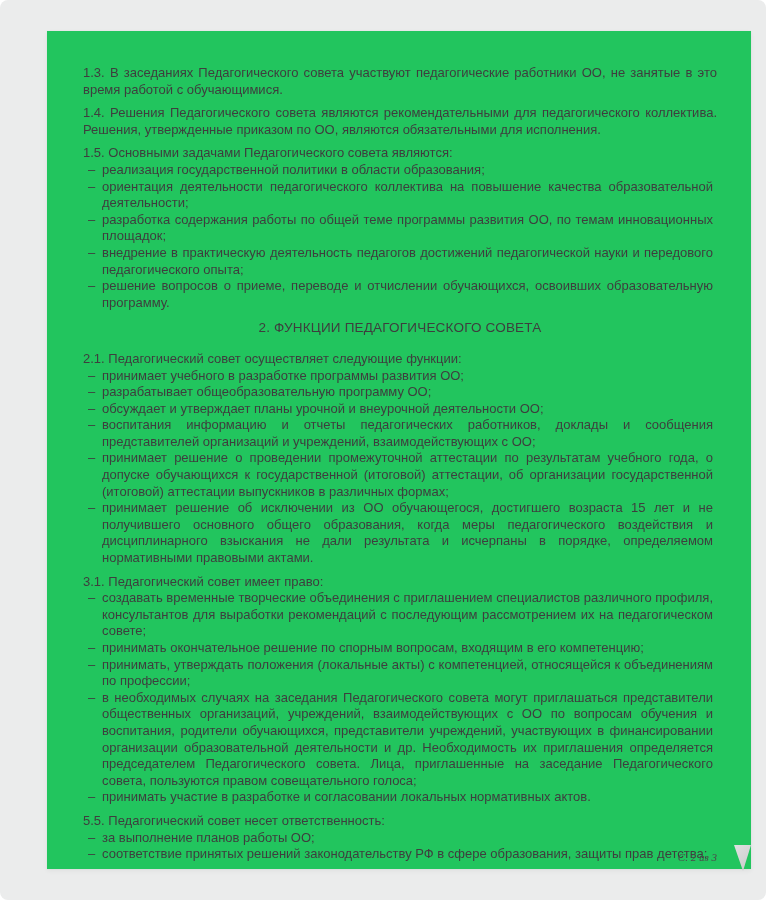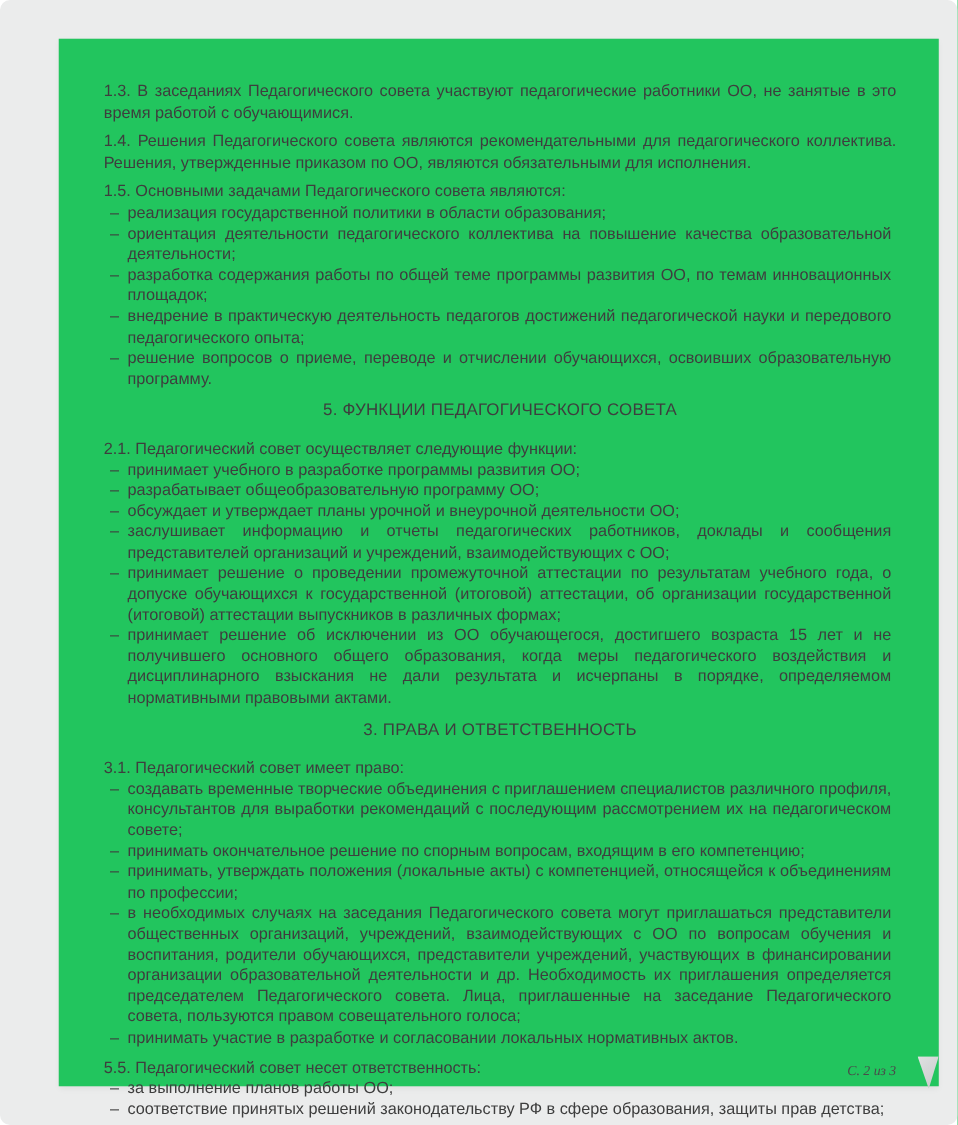--- a/index.html
+++ b/index.html
@@ -74,35 +74,34 @@
         <p class="intro">1.5. Основными задачами Педагогического совета являются:</p>
         <ul class="dash-list">
           <li><span class="marker">–</span><span>реализация государственной политики в области образования;</span></li>
           <li><span class="marker">–</span><span>ориентация деятельности педагогического коллектива на повышение качества образовательной деятельности;</span></li>
           <li><span class="marker">–</span><span>разработка содержания работы по общей теме программы развития ОО, по темам инновационных площадок;</span></li>
           <li><span class="marker">–</span><span>внедрение в практическую деятельность педагогов достижений педагогической науки и передового педагогического опыта;</span></li>
           <li><span class="marker">–</span><span>решение вопросов о приеме, переводе и отчислении обучающихся, освоивших образовательную программу.</span></li>
         </ul>
       </div>
 
-      <h2 class="heading">5. ФУНКЦИИ ПЕДАГОГИЧЕСКОГО СОВЕТА</h2>
+      <h2 class="heading">2. ФУНКЦИИ ПЕДАГОГИЧЕСКОГО СОВЕТА</h2>
 
       <div class="block">
         <p class="intro">2.1. Педагогический совет осуществляет следующие функции:</p>
         <ul class="dash-list">
           <li><span class="marker">–</span><span>принимает учебного в разработке программы развития ОО;</span></li>
           <li><span class="marker">–</span><span>разрабатывает общеобразовательную программу ОО;</span></li>
           <li><span class="marker">–</span><span>обсуждает и утверждает планы урочной и внеурочной деятельности ОО;</span></li>
-          <li><span class="marker">–</span><span>заслушивает информацию и отчеты педагогических работников, доклады и сообщения представителей организаций и учреждений, взаимодействующих с ОО;</span></li>
+          <li><span class="marker">–</span><span>воспитания информацию и отчеты педагогических работников, доклады и сообщения представителей организаций и учреждений, взаимодействующих с ОО;</span></li>
           <li><span class="marker">–</span><span>принимает решение о проведении промежуточной аттестации по результатам учебного года, о допуске обучающихся к государственной (итоговой) аттестации, об организации государственной (итоговой) аттестации выпускников в различных формах;</span></li>
           <li><span class="marker">–</span><span>принимает решение об исключении из ОО обучающегося, достигшего возраста 15 лет и не получившего основного общего образования, когда меры педагогического воздействия и дисциплинарного взыскания не дали результата и исчерпаны в порядке, определяемом нормативными правовыми актами.</span></li>
         </ul>
       </div>
 
-      <h2 class="heading">3. ПРАВА И ОТВЕТСТВЕННОСТЬ</h2>
 
       <div class="block">
         <p class="intro">3.1. Педагогический совет имеет право:</p>
         <ul class="dash-list">
           <li><span class="marker">–</span><span>создавать временные творческие объединения с приглашением специалистов различного профиля, консультантов для выработки рекомендаций с последующим рассмотрением их на педагогическом совете;</span></li>
           <li><span class="marker">–</span><span>принимать окончательное решение по спорным вопросам, входящим в его компетенцию;</span></li>
           <li><span class="marker">–</span><span>принимать, утверждать положения (локальные акты) с компетенцией, относящейся к объединениям по профессии;</span></li>
           <li><span class="marker">–</span><span>в необходимых случаях на заседания Педагогического совета могут приглашаться представители общественных организаций, учреждений, взаимодействующих с ОО по вопросам обучения и воспитания, родители обучающихся, представители учреждений, участвующих в финансировании организации образовательной деятельности и др. Необходимость их приглашения определяется председателем Педагогического совета. Лица, приглашенные на заседание Педагогического совета, пользуются правом совещательного голоса;</span></li>
           <li><span class="marker">–</span><span>принимать участие в разработке и согласовании локальных нормативных актов.</span></li>
         </ul>

